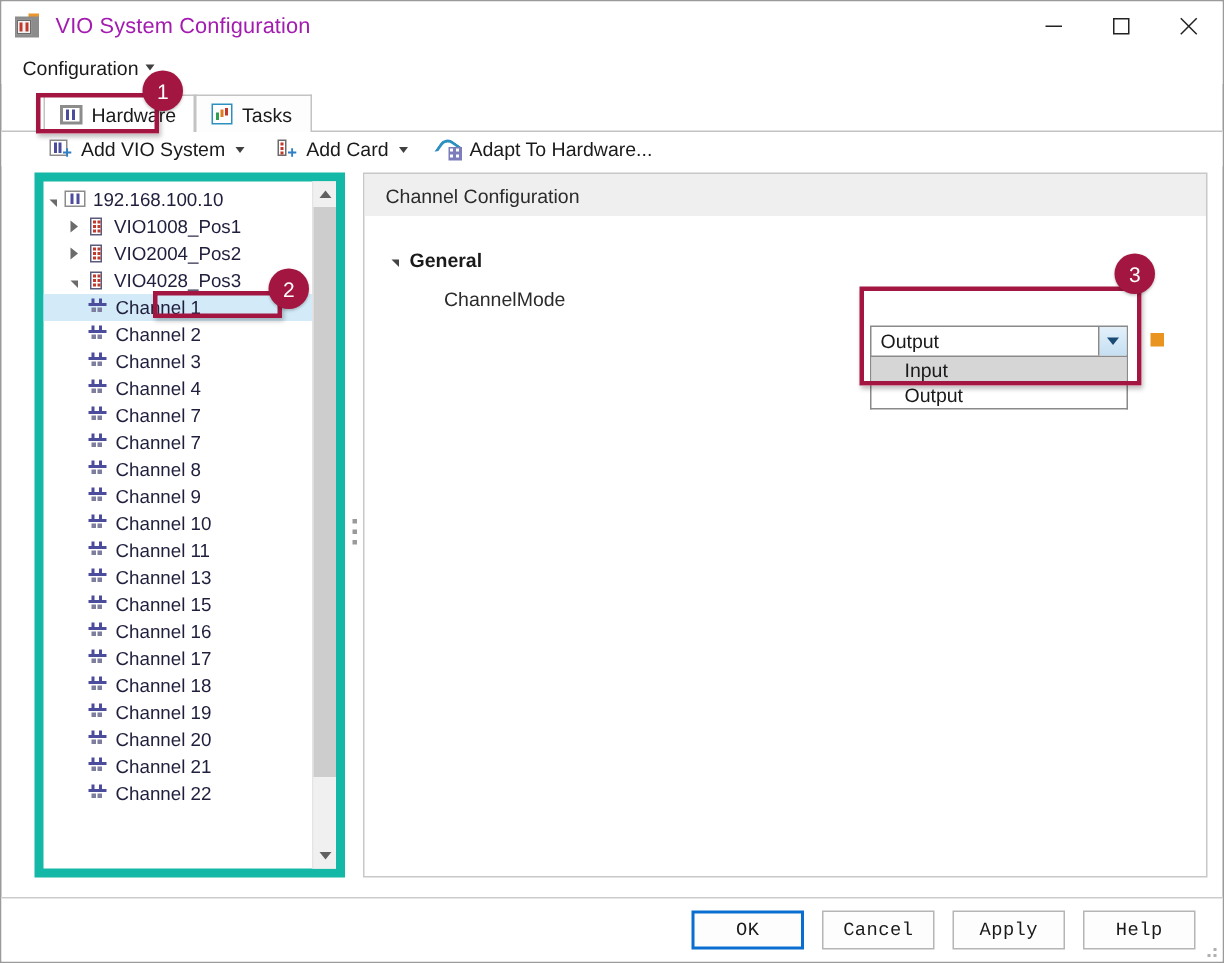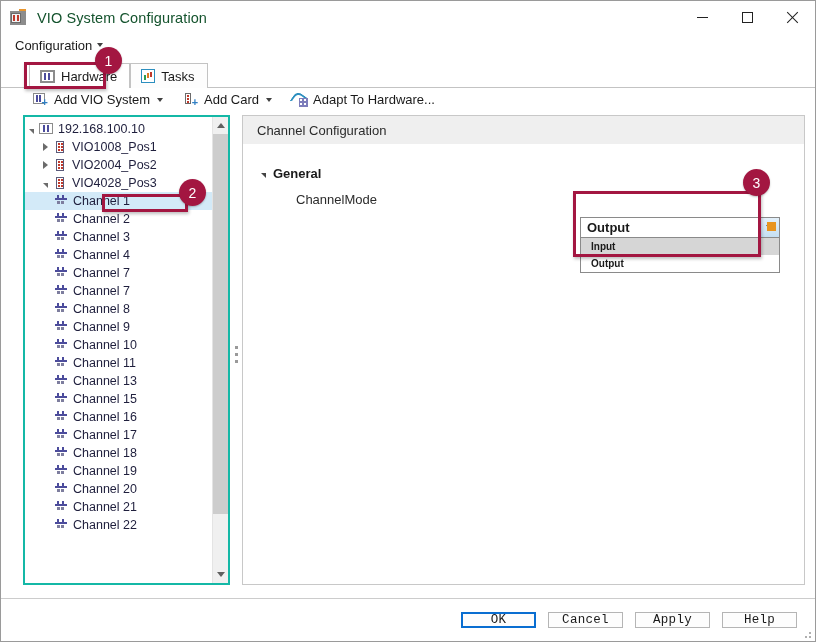--- a/index.html
+++ b/index.html
@@ -68,21 +68,21 @@
   .title-icon .ti-bar2 { left: 7px; }
   .title-icon .ti-tab {
     position: absolute;
     left: 9px; top: 0px;
     width: 7px; height: 4px;
     background: #e8952e;
   }
   .title-text {
     margin-left: 9px;
     font-size: 14.5px;
-    color: #14532d;
+    color: #a21caf;
     letter-spacing: 0.1px;
   }
   .win-buttons {
     position: absolute;
     right: 0; top: 0;
     height: 33px;
     display: flex;
   }
   .win-btn {
     width: 45px; height: 33px;
@@ -280,21 +280,21 @@
     display: flex;
     padding: 4px 10px 0 22px;
     box-sizing: border-box;
     position: relative;
   }
 
   
   .treepanel {
     width: 207px;
     min-width: 207px;
-    border: 2px solid #14b8a6;
+    border: 6px solid #14b8a6;
     background: #ffffff;
     box-sizing: border-box;
     display: flex;
     position: relative;
     height: 470px;
   }
   .treelist {
     flex: 1;
     overflow: hidden;
     padding-top: 3px;
@@ -450,22 +450,21 @@
     font-size: 13px;
     color: #2b2b2b;
     height: 20px;
   }
 
   
   .combo-wrap {
     position: absolute;
     left: 337px;
     top: 73px;
-    width: 200px;
-    font-weight: bold;
+    width: 172px;
   }
   .combo {
     height: 21px;
     border: 1px solid #8a8a8a;
     background: #ffffff;
     display: flex;
     align-items: center;
     box-sizing: border-box;
   }
   .combo-value {
@@ -488,22 +487,22 @@
     border-top: 5px solid #1a4a73;
   }
   .combo-list {
     border: 1px solid #8a8a8a;
     border-top: none;
     background: #ffffff;
     box-sizing: border-box;
   }
   .combo-opt {
     height: 17px;
-    padding-left: 10px;
-    font-size: 10px;
+    padding-left: 22px;
+    font-size: 13px;
     color: #1a1a1a;
     display: flex; align-items: center;
   }
   .combo-opt.highlighted { background: #d6d6d6; }
 
   .orange-marker {
     position: absolute;
     left: 524px;
     top: 78px;
     width: 9px; height: 9px;
@@ -517,21 +516,21 @@
     border-top: 1px solid #cccccc;
     display: flex;
     align-items: center;
     justify-content: flex-end;
     padding-right: 18px;
     gap: 12px;
     background: #ffffff;
     position: relative;
   }
   .fbtn {
-    width: 75px; height: 16px;
+    width: 75px; height: 26px;
     background: #fdfdfd;
     border: 1px solid #b5b5b5;
     box-sizing: border-box;
     font-family: "Liberation Mono", monospace;
     font-size: 12.5px;
     color: #1a1a1a;
     display: flex; align-items: center; justify-content: center;
     letter-spacing: 0.3px;
   }
   .fbtn.default {

